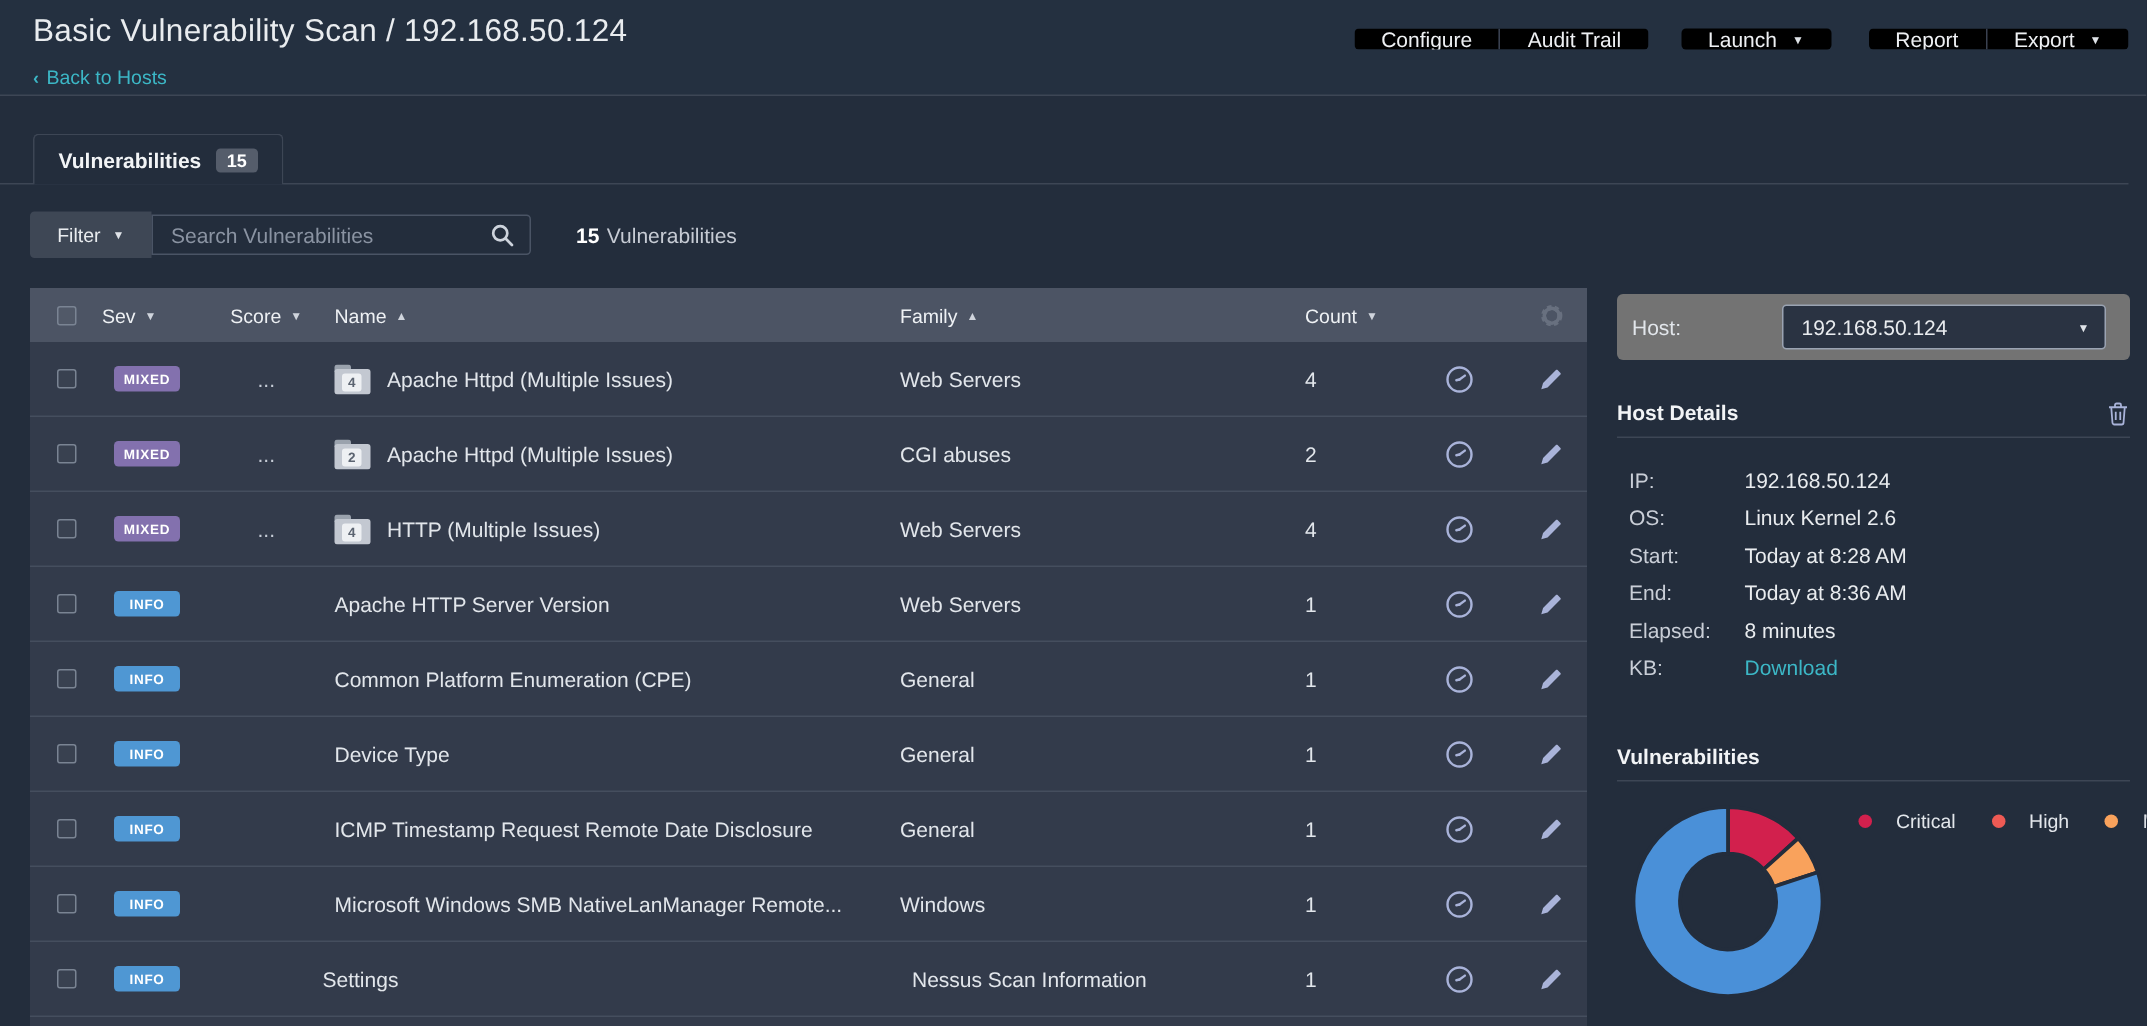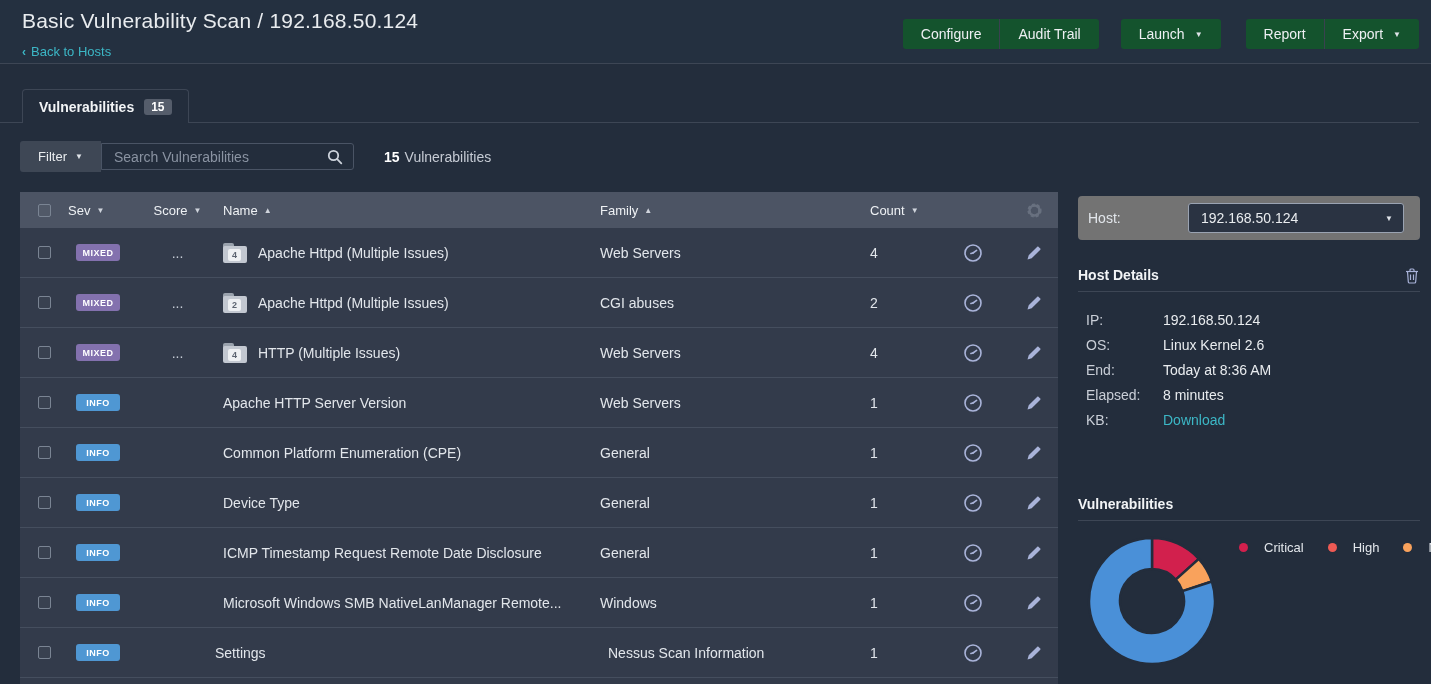--- a/index.html
+++ b/index.html
@@ -6,21 +6,21 @@
   html,body{width:1431px;height:684px}
   body{background:#232d3c;font-family:"Liberation Sans",sans-serif;overflow:hidden}
   .app{position:relative;width:1431px;height:684px}
 
   
   .topbar{position:absolute;top:0;left:0;width:100%;height:64px;background:#243040;border-bottom:1px solid #3d4655}
   .page-title{position:absolute;left:22px;top:9px;font-size:21px;color:#e9ecef;font-weight:400;letter-spacing:.2px}
   .back-link{position:absolute;left:22px;top:44px;font-size:13px;color:#3cb7c6;cursor:pointer;display:flex;align-items:center;gap:5px}
   .back-chevron{font-weight:bold;font-size:12px}
   .topbar-actions{position:absolute;top:19px;right:12px;display:flex;align-items:center}
-  .btn{height:30px;background:#14532d;color:#eef0f3;font-size:14px;display:flex;align-items:center;justify-content:center;padding:0 18px;cursor:pointer;white-space:nowrap}
+  .btn{height:14px;background:#000000;color:#eef0f3;font-size:14px;display:flex;align-items:center;justify-content:center;padding:0 18px;cursor:pointer;white-space:nowrap}
   .btn-group{display:flex;border-radius:3px;overflow:hidden}
   .btn-group .btn + .btn{border-left:1px solid #3a4150}
   .single{border-radius:3px}
   .ml22{margin-left:22px}.ml25{margin-left:25px}
   .caret{font-size:8px;margin-left:10px;color:#dfe3e8}
 
   
   .tab{position:absolute;left:22px;top:89px;height:34px;background:#232d3c;border:1px solid #3d4655;border-bottom:none;border-radius:4px 4px 0 0;display:flex;align-items:center;padding:0 16px;gap:10px;z-index:2;cursor:pointer}
   .tab-label{font-size:14px;font-weight:bold;color:#f2f4f6}
   .tab-badge{background:#555d6b;color:#fff;font-size:12px;font-weight:bold;border-radius:3px;padding:1px 7px}
@@ -437,20 +437,24 @@
   <div class="details" id="details">
       <div class="drow">
         <span class="dlabel">IP:</span>
         <span class="dvalue">192.168.50.124</span>
       </div>
       <div class="drow">
         <span class="dlabel">OS:</span>
         <span class="dvalue">Linux Kernel 2.6</span>
       </div>
       <div class="drow">
+        <span class="dlabel">Start:</span>
+        <span class="dvalue">Today at 8:28 AM</span>
+      </div>
+      <div class="drow">
         <span class="dlabel">End:</span>
         <span class="dvalue">Today at 8:36 AM</span>
       </div>
       <div class="drow">
         <span class="dlabel">Elapsed:</span>
         <span class="dvalue">8 minutes</span>
       </div>
       <div class="drow">
         <span class="dlabel">KB:</span>
         <span class="dlink">Download</span>

